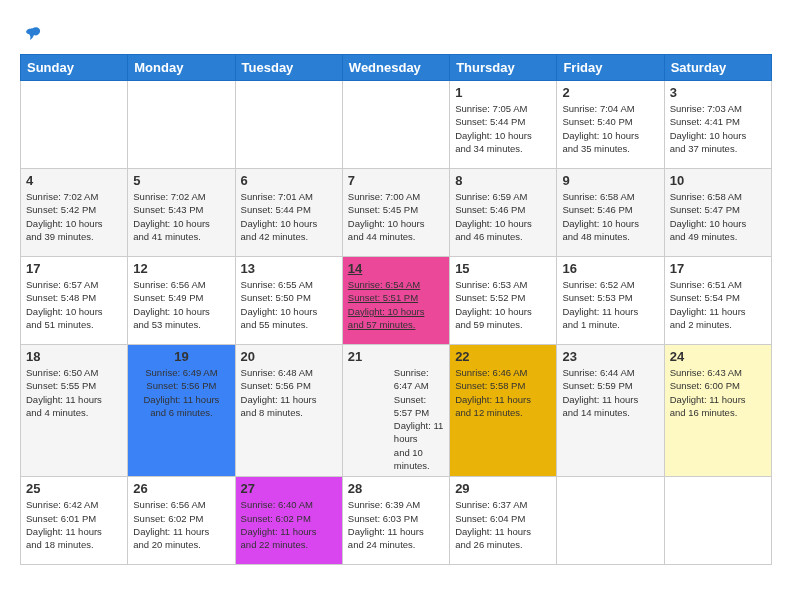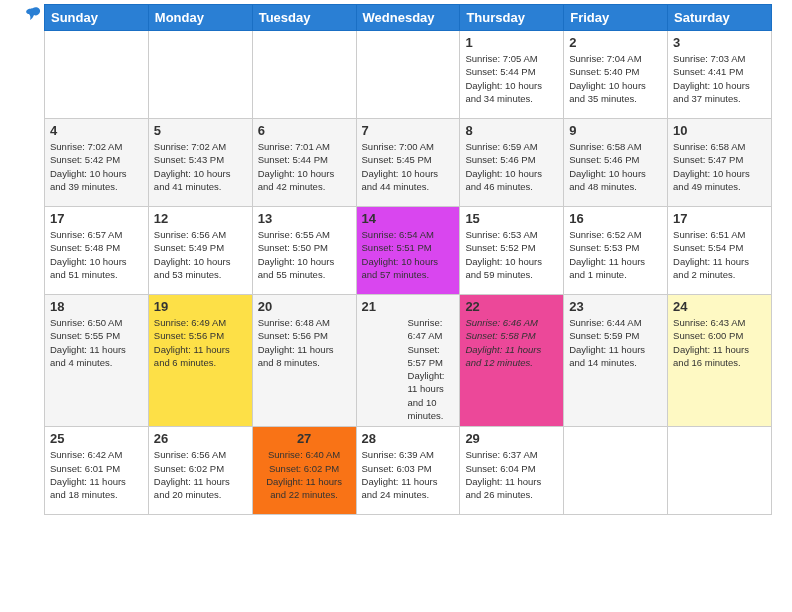--- a/index.html
+++ b/index.html
@@ -6,23 +6,23 @@
     body {
       font-family: Arial, sans-serif;
       background: #fff;
       width: 792px;
       height: 612px;
       overflow: hidden;
     }
     .page {
       width: 792px;
       height: 472px;
-      padding: 4px 20px 10px 20px;
+      padding: 24px 20px 10px 20px;
       display: flex;
-      flex-direction: row;
+      flex-direction: column;
     }
     .header {
       display: flex;
       justify-content: space-between;
       align-items: flex-start;
       margin-bottom: 8px;
     }
     .logo {
       display: flex;
       flex-direction: column;
@@ -217,21 +217,21 @@
 Daylight: 10 hours
 and 53 minutes.</div>
           </td>
           <td style="background: rgb(255, 255, 255);">
             <div class="day-number">13</div>
             <div class="day-info" style="white-space: pre-line;">Sunrise: 6:55 AM
 Sunset: 5:50 PM
 Daylight: 10 hours
 and 55 minutes.</div>
           </td>
-          <td style="background: #d946ef;">
+          <td style="background: #ec4899; text-decoration: underline;">
             <div class="day-number">14</div>
             <div class="day-info" style="white-space: pre-line;">Sunrise: 6:54 AM
 Sunset: 5:51 PM
 Daylight: 10 hours
 and 57 minutes.</div>
           </td>
           <td style="background: rgb(255, 255, 255);">
             <div class="day-number">15</div>
             <div class="day-info" style="white-space: pre-line;">Sunrise: 6:53 AM
 Sunset: 5:52 PM
@@ -254,44 +254,44 @@
           </td>
         </tr>
         <tr>
           <td style="background: rgb(245, 245, 245);">
             <div class="day-number">18</div>
             <div class="day-info" style="white-space: pre-line;">Sunrise: 6:50 AM
 Sunset: 5:55 PM
 Daylight: 11 hours
 and 4 minutes.</div>
           </td>
-          <td style="background: #fde047;">
+          <td style="background: #3b82f6; text-align: center;">
             <div class="day-number">19</div>
             <div class="day-info" style="white-space: pre-line;">Sunrise: 6:49 AM
 Sunset: 5:56 PM
 Daylight: 11 hours
 and 6 minutes.</div>
           </td>
           <td style="background: rgb(245, 245, 245);">
             <div class="day-number">20</div>
             <div class="day-info" style="white-space: pre-line;">Sunrise: 6:48 AM
 Sunset: 5:56 PM
 Daylight: 11 hours
 and 8 minutes.</div>
           </td>
           <td style="background: rgb(245, 245, 245);">
             <div class="day-number">21</div>
             <div class="day-info" style="white-space: pre-line; margin-left: 46px;">Sunrise: 6:47 AM
 Sunset: 5:57 PM
 Daylight: 11 hours
 and 10 minutes.</div>
           </td>
-          <td style="background: #ec4899;">
+          <td style="background: #eab308;">
             <div class="day-number">22</div>
-            <div class="day-info" style="white-space: pre-line; font-style: italic;">Sunrise: 6:46 AM
+            <div class="day-info" style="white-space: pre-line;">Sunrise: 6:46 AM
 Sunset: 5:58 PM
 Daylight: 11 hours
 and 12 minutes.</div>
           </td>
           <td style="background: rgb(245, 245, 245);">
             <div class="day-number">23</div>
             <div class="day-info" style="white-space: pre-line;">Sunrise: 6:44 AM
 Sunset: 5:59 PM
 Daylight: 11 hours
 and 14 minutes.</div>
@@ -312,21 +312,21 @@
 Daylight: 11 hours
 and 18 minutes.</div>
           </td>
           <td style="background: rgb(255, 255, 255);">
             <div class="day-number">26</div>
             <div class="day-info" style="white-space: pre-line;">Sunrise: 6:56 AM
 Sunset: 6:02 PM
 Daylight: 11 hours
 and 20 minutes.</div>
           </td>
-          <td style="background: #f97316; text-align: center;">
+          <td style="background: #d946ef;">
             <div class="day-number">27</div>
             <div class="day-info" style="white-space: pre-line;">Sunrise: 6:40 AM
 Sunset: 6:02 PM
 Daylight: 11 hours
 and 22 minutes.</div>
           </td>
           <td style="background: rgb(255, 255, 255);">
             <div class="day-number">28</div>
             <div class="day-info" style="white-space: pre-line;">Sunrise: 6:39 AM
 Sunset: 6:03 PM

